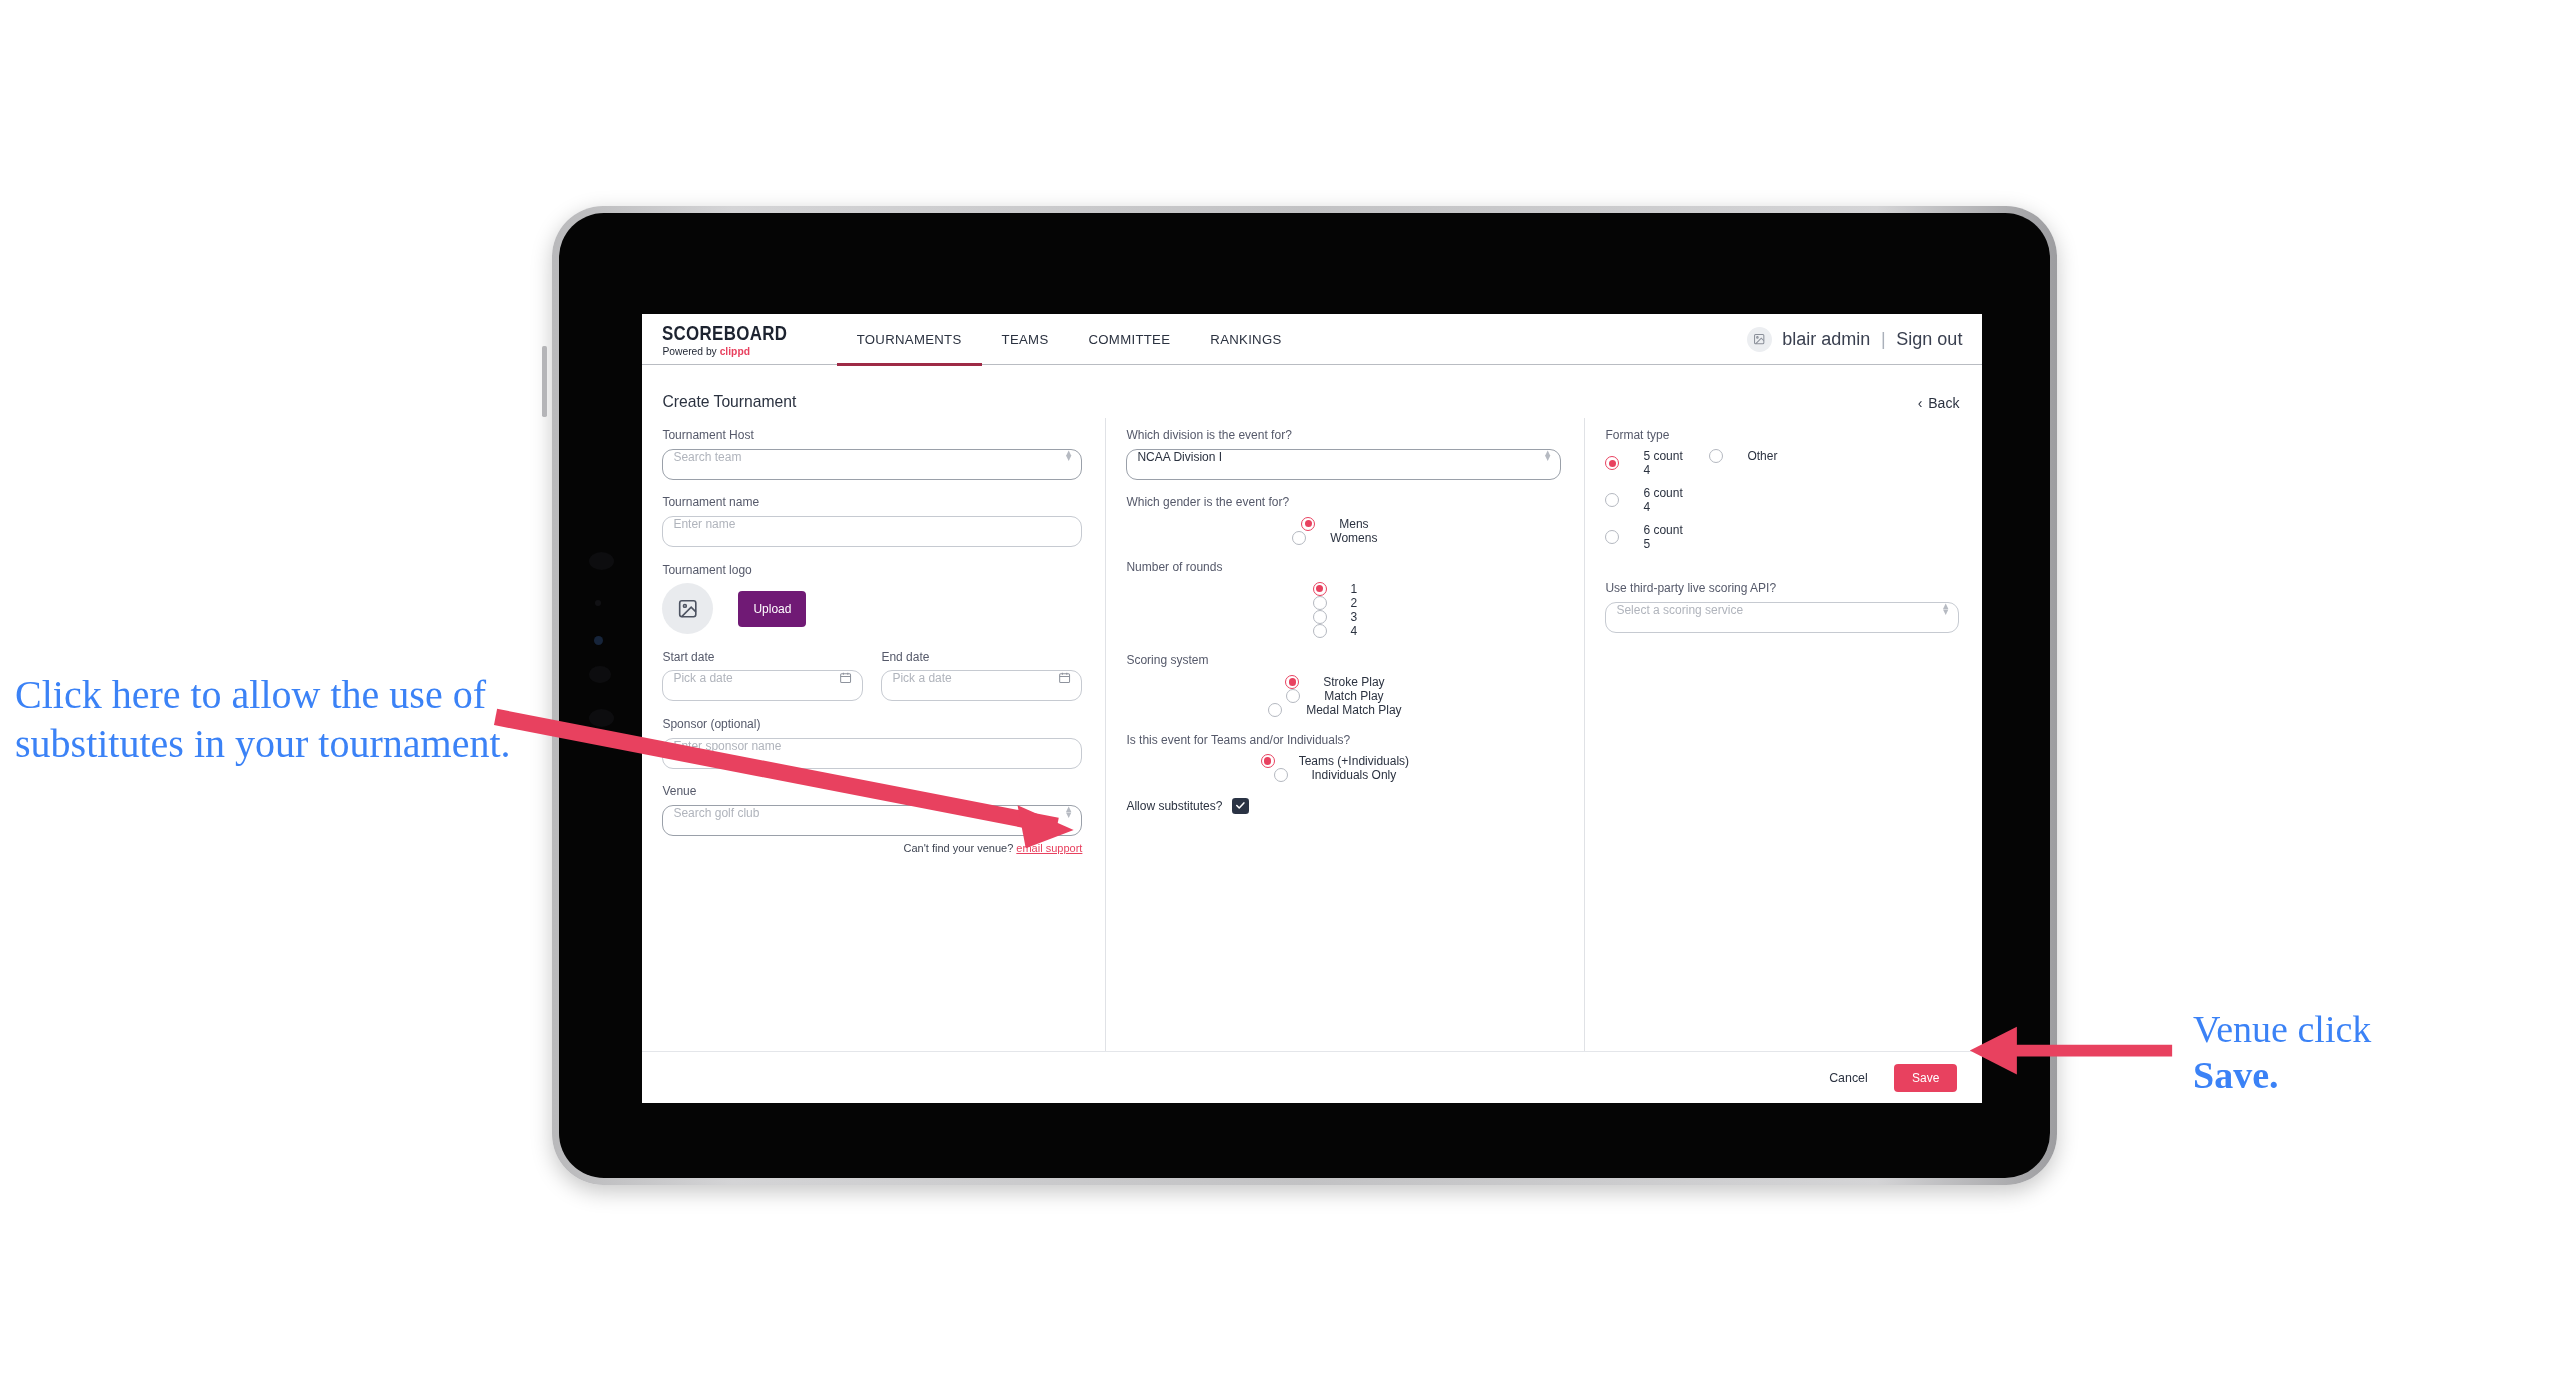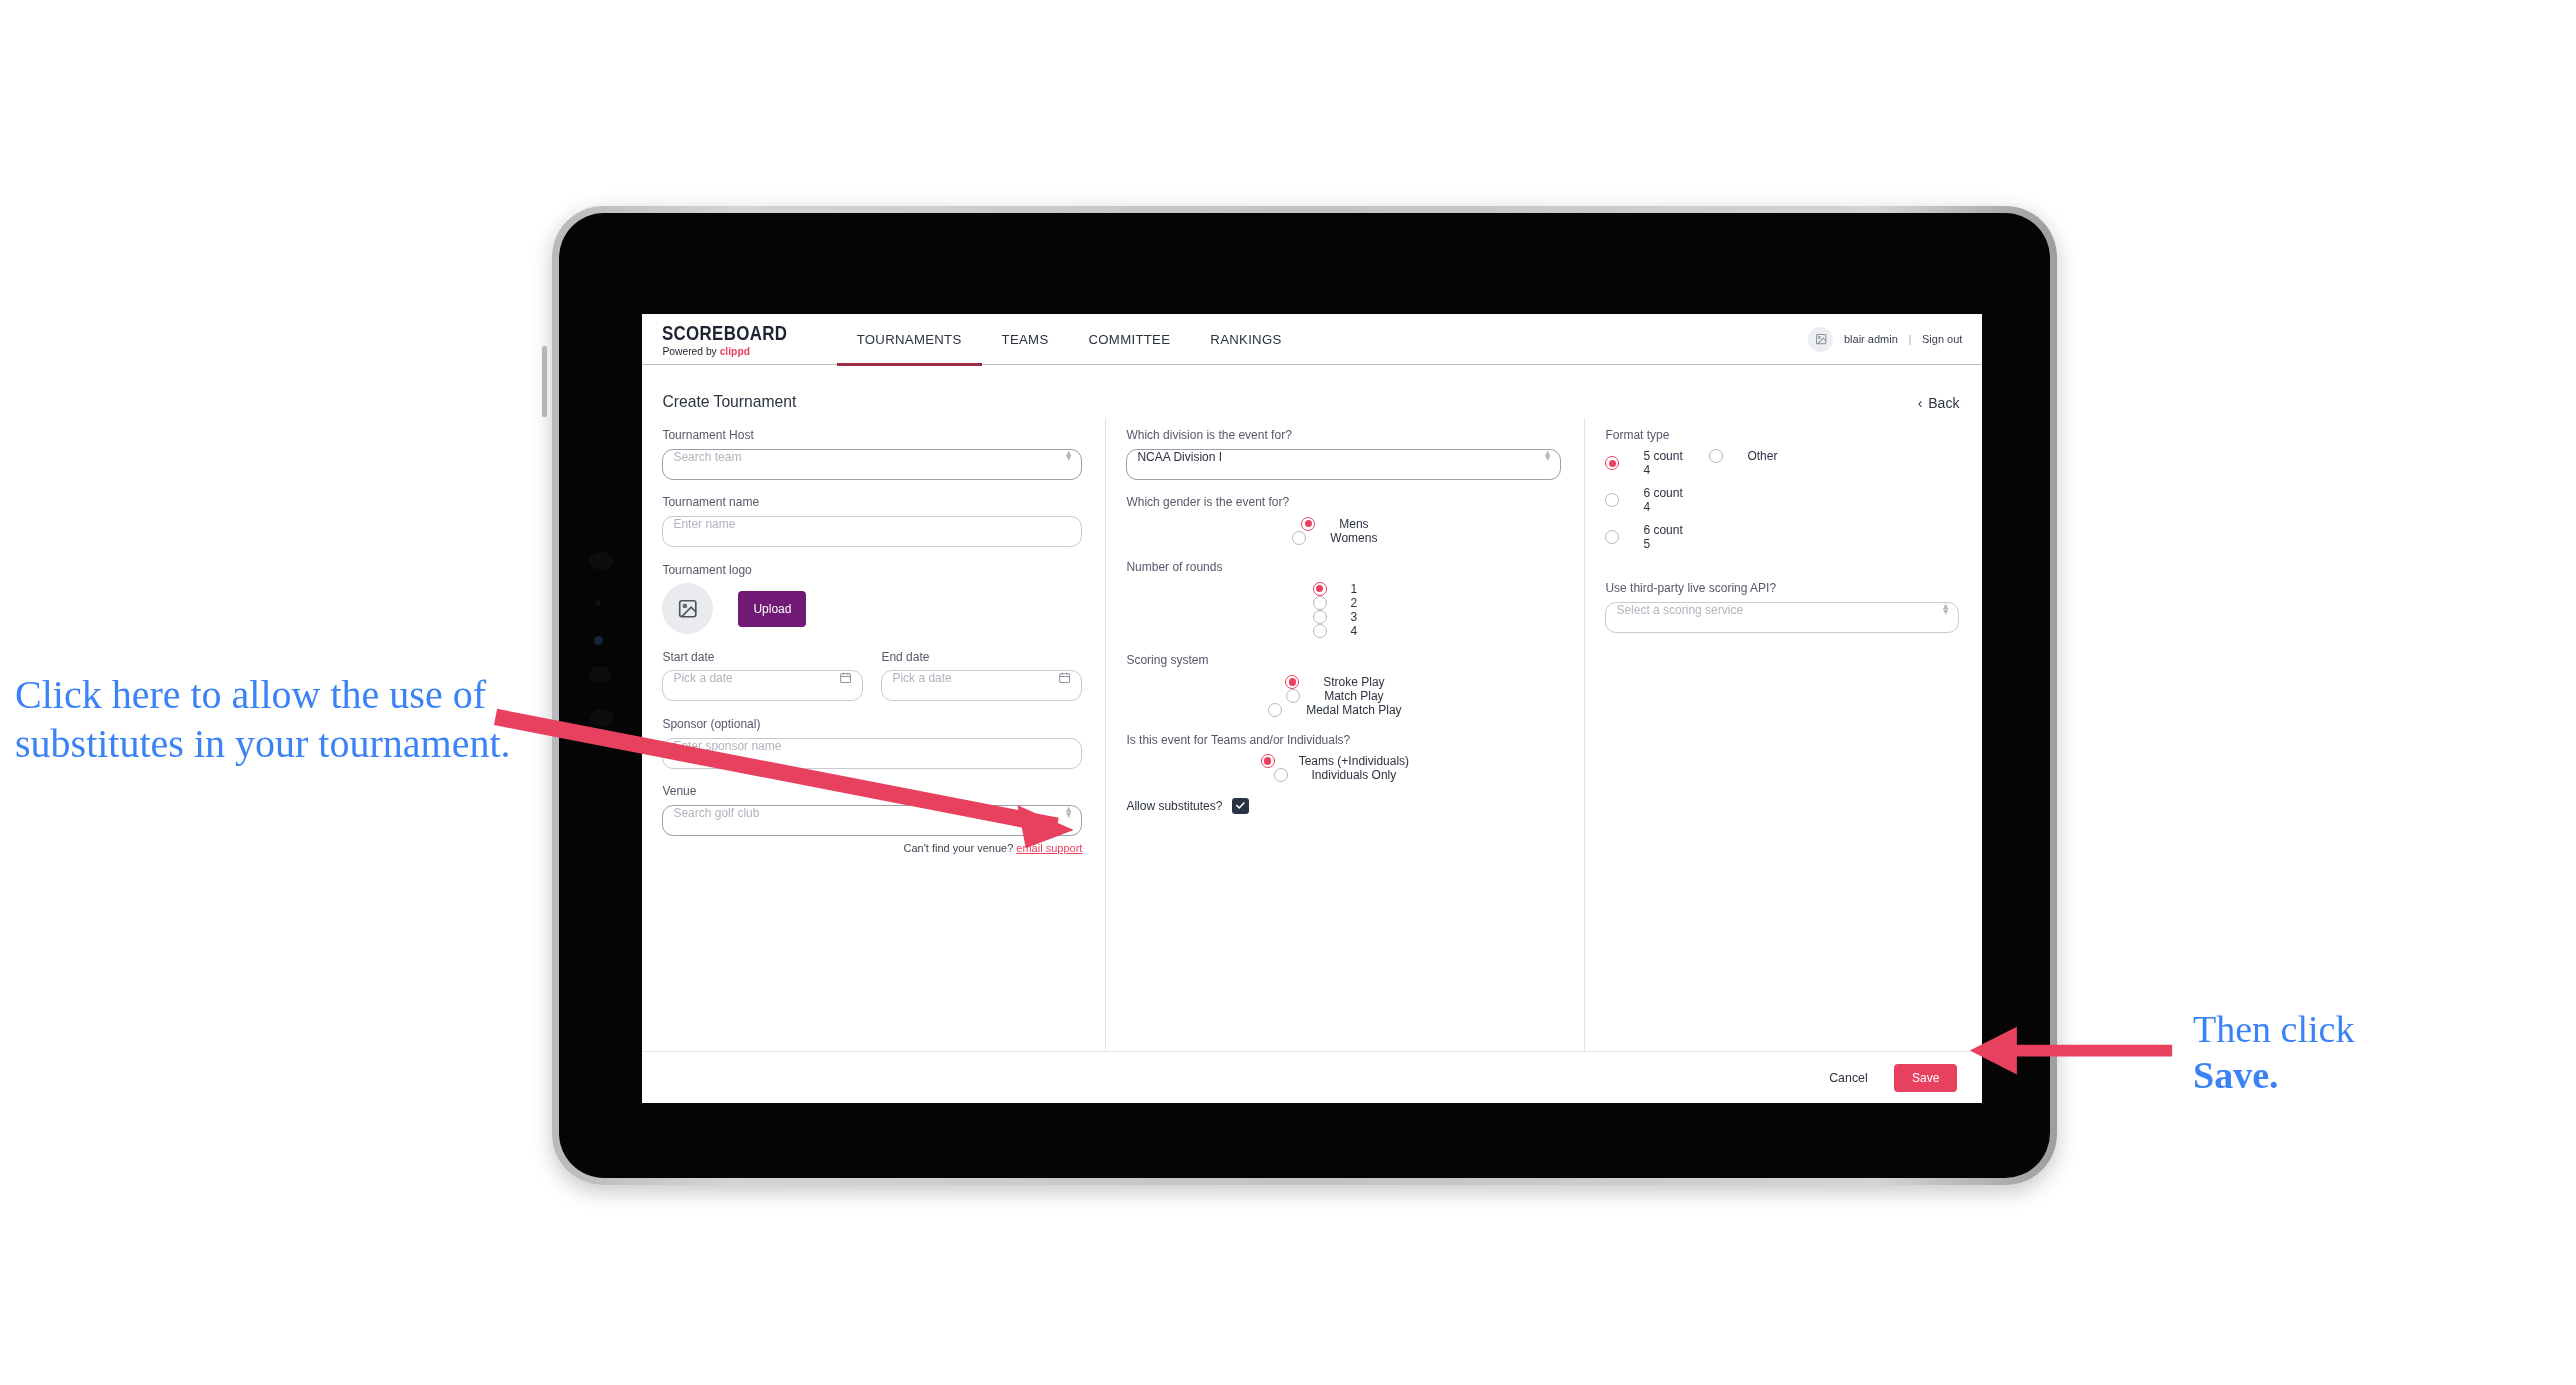--- a/index.html
+++ b/index.html
@@ -60,21 +60,21 @@
     display: flex; align-items: center; padding: 0 20px;
     font-size: 13.2px; color: #2b3240; letter-spacing: 0.3px;
     cursor: pointer; position: relative; white-space: nowrap;
   }
   .navtab.active::after {
     content: ""; position: absolute; left: 0; right: 0; bottom: -1.2px;
     height: 2.9px; background: #9e2a46;
   }
   .header-right {
     margin-left: auto; display: flex; align-items: center; gap: 10.7px; padding-right: 20px;
-    font-size: 11px; color: #3a4050;
+    font-size: 18px; color: #3a4050;
   }
   .avatar {
     width: 25px; height: 25px; border-radius: 50%; background: #eceef1;
     display: flex; align-items: center; justify-content: center;
   }
   .avatar svg { width: 12.4px; height: 12.4px; }
   .sep { color: #aab0ba; }
   .signout { cursor: pointer; }
 
   
@@ -454,21 +454,21 @@
           <div class="btn-save">Save</div>
         </div>
 
       </div>
     </div>
   </div>
 
   <div class="annot" id="annot-left">Click here to allow the use of substitutes in your tournament.</div>
 
   <div class="annot" id="annot-right">
-    <div>Then click</div>
+    <div>Venue click</div>
     <div class="bold">Save.</div>
   </div>
 
   <svg id="arrows" viewBox="0 0 3119 1678">
 
     <g>
       <line x1="600" y1="868" x2="1280" y2="1000" stroke="#e8415f" stroke-width="20" stroke-linecap="butt"></line>
       <polygon points="1300,1005 1232,975 1242,1027" fill="#e8415f"></polygon>
     </g>
 

